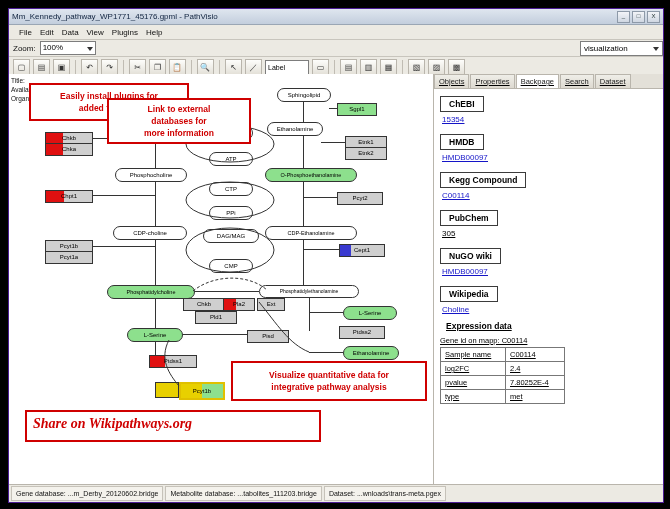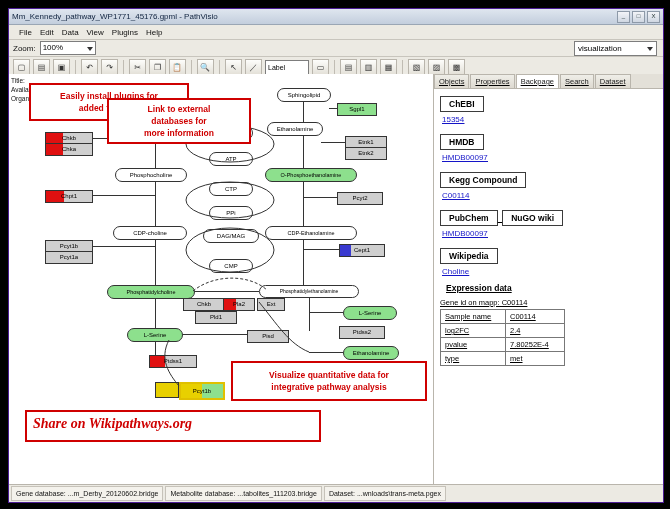--- a/index.html
+++ b/index.html
@@ -14,21 +14,21 @@
 
   
   .menubar{height:14px;background:#eceae3;border-bottom:1px solid #c8c5bd;display:flex;align-items:center;padding-left:10px;}
   .menubar span{font-size:8px;color:#111;margin-right:8px;}
 
   
   .zoombar{height:16px;background:#eceae3;border-bottom:1px solid #c8c5bd;display:flex;align-items:center;padding-left:4px;gap:4px;}
   .zoombar .lbl{font-size:8px;color:#111;}
   .zoomsel{width:52px;height:12px;background:#fff;border:1px solid #7d7d7d;font-size:8px;line-height:12px;padding-left:2px;position:relative;}
   .zoomsel:after{content:"";position:absolute;right:2px;top:5px;border-left:3px solid transparent;border-right:3px solid transparent;border-top:4px solid #333;}
-  .visuals{margin-left:auto;margin-right:6px;width:78px;height:13px;background:#fff;border:1px solid #7d7d7d;font-size:8px;line-height:13px;padding-left:3px;position:relative;}
+  .visuals{margin-left:auto;width:78px;height:13px;background:#fff;border:1px solid #7d7d7d;font-size:8px;line-height:13px;padding-left:3px;position:relative;}
   .visuals:after{content:"";position:absolute;right:3px;top:5px;border-left:3px solid transparent;border-right:3px solid transparent;border-top:4px solid #333;}
 
   
   .toolbar{height:20px;background:#eceae3;border-bottom:1px solid #b9b5ac;display:flex;align-items:center;padding-left:4px;gap:3px;}
   .tbtn{width:15px;height:15px;border:1px solid #b9b5ac;background:linear-gradient(#fdfdfb,#e2dfd6);display:flex;align-items:center;justify-content:center;font-size:8px;color:#333;}
   .tsep{width:1px;height:14px;background:#c0bcb3;margin:0 2px;}
   .labelbox{width:40px;height:13px;background:#fff;border:1px solid #7d7d7d;font-size:7px;line-height:13px;padding-left:2px;}
 
   
   .body{position:absolute;left:0;top:65px;right:0;bottom:18px;display:flex;}
@@ -227,20 +227,21 @@
         <div class="dbbox">ChEBI</div>
         <a class="dblink">15354</a>
 
         <div class="dbbox">HMDB</div>
         <a class="dblink">HMDB00097</a>
 
         <div class="dbbox">Kegg Compound</div>
         <a class="dblink">C00114</a>
 
         <div class="dbbox">PubChem</div>
+        <span class="dbplain">305</span>
 
         <div class="dbbox">NuGO wiki</div>
         <a class="dblink">HMDB00097</a>
 
         <div class="dbbox">Wikipedia</div>
         <a class="dblink">Choline</a>
 
         <div class="exprhead">Expression data</div>
         <div class="geneid">Gene id on mapp: C00114</div>
         <table class="exp">

